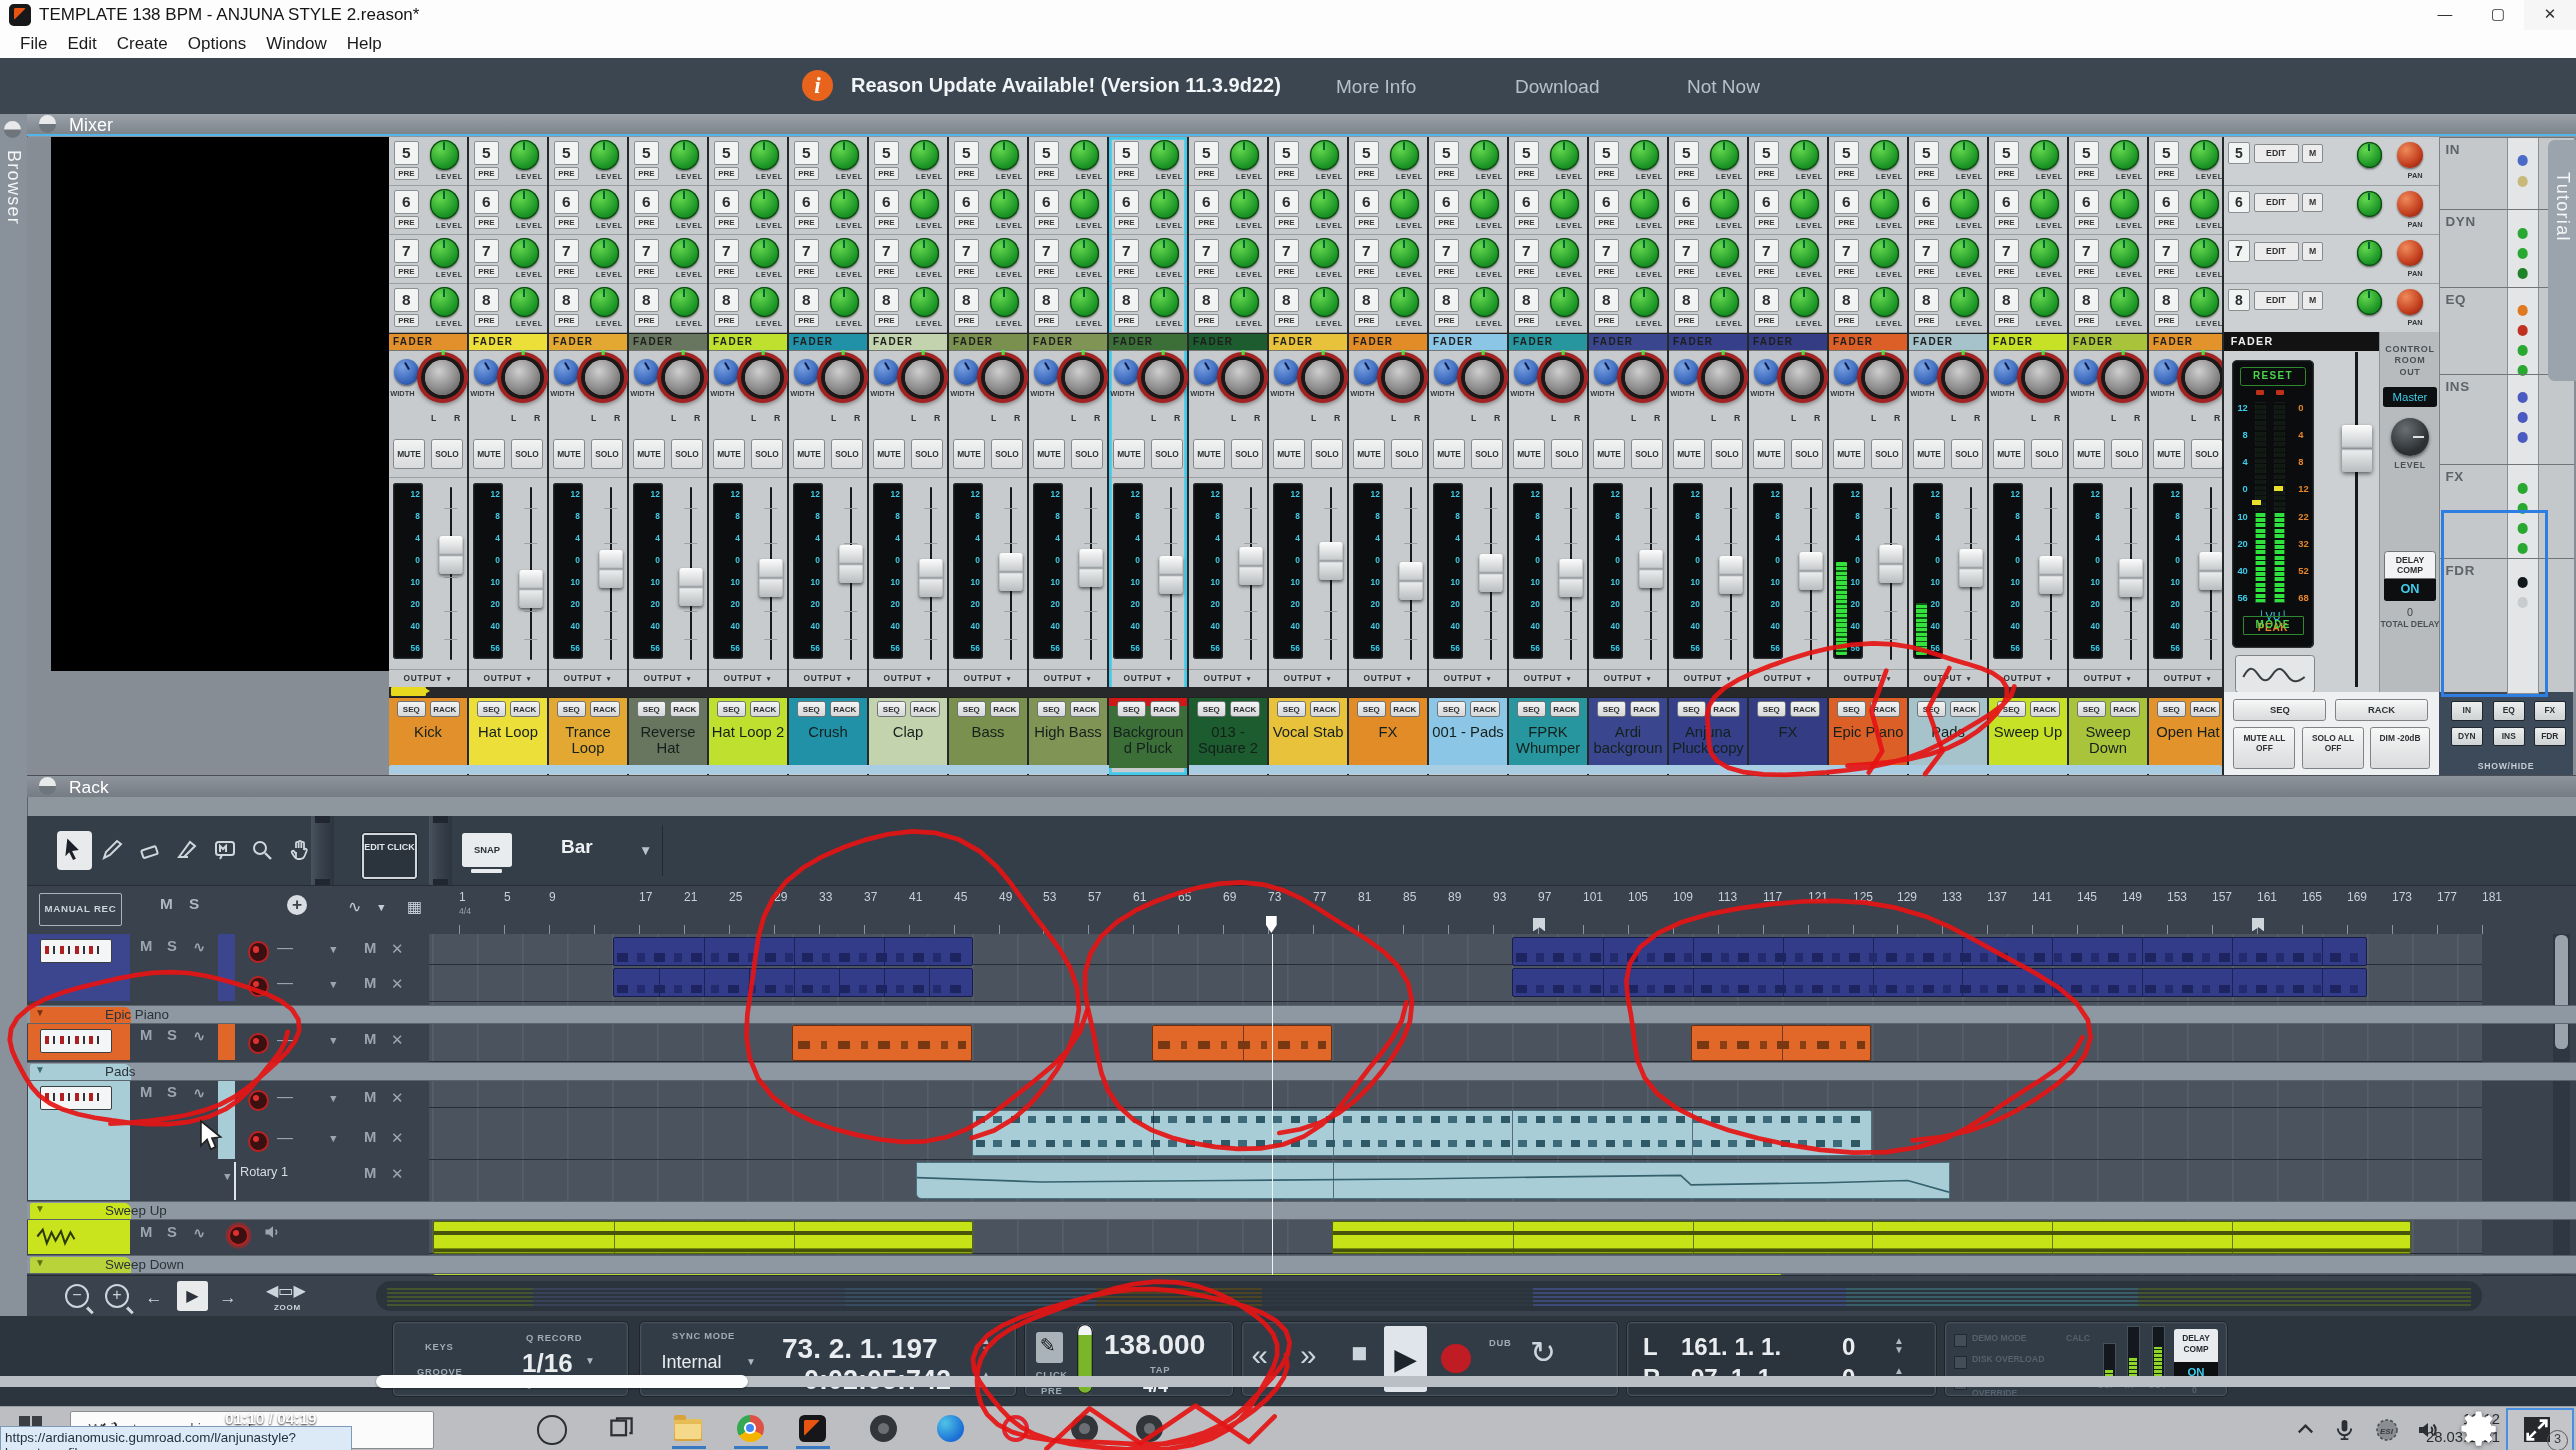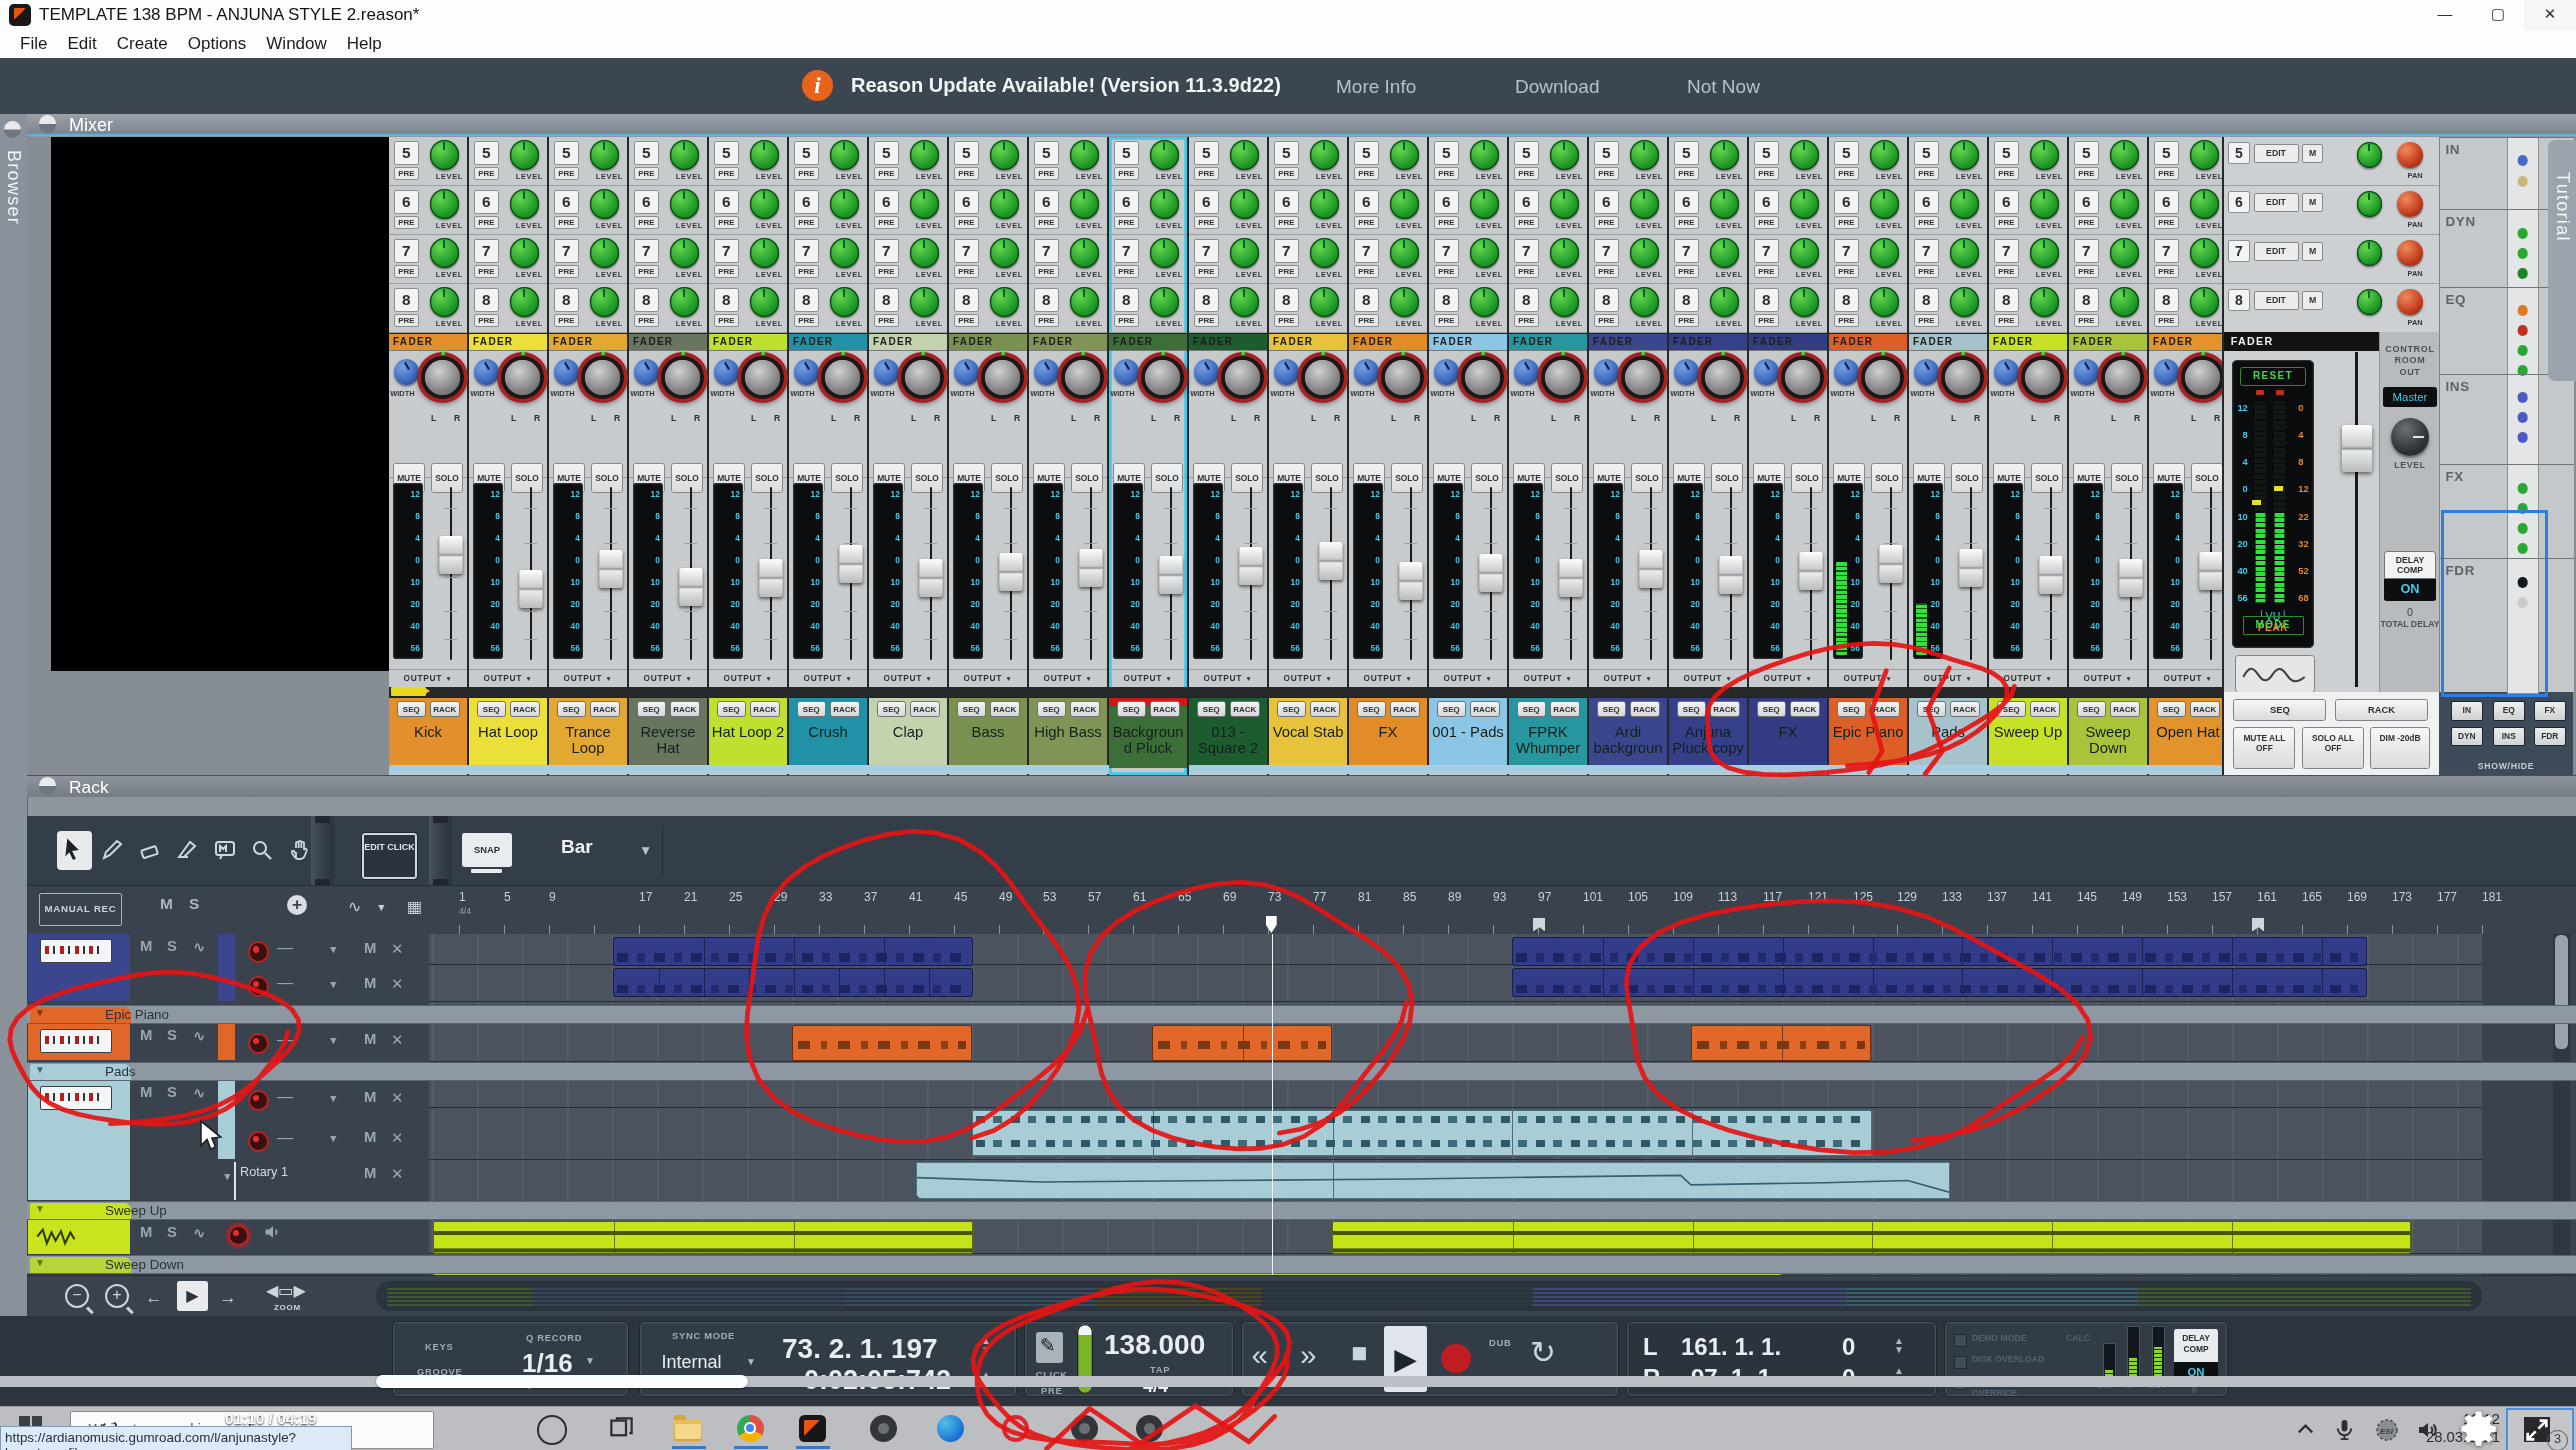--- a/index.html
+++ b/index.html
@@ -47,21 +47,21 @@
   .wknob{position:absolute;left:4.7px;top:8px;width:25.5px;height:25.5px;border-radius:50%;background:radial-gradient(circle at 35% 30%,#7aa2e2,#3562b8 65%,#1c3c80);box-shadow:0 1.3px 2px rgba(0,0,0,.5);}
   .wknob:after{content:"";position:absolute;left:48%;top:2.7px;width:2px;height:8px;background:#0a1c4a;transform:rotate(-30deg);}
   .wlbl{position:absolute;left:1.3px;top:38px;font-size:7.4px;font-weight:bold;color:#34383a;}
   .pknob{position:absolute;right:6.7px;top:9.4px;width:35px;height:35px;border-radius:50%;
     background:radial-gradient(circle at 40% 32%,#cfcfcf,#8d8d8d 55%,#4f4f4f);
     box-shadow:0 0 0 4px #191919,0 0 0 8px #a32222,0 2px 4px 8px rgba(0,0,0,.35);}
   .pknob:after{content:"";position:absolute;left:50%;top:-10.7px;width:2.7px;height:5.4px;background:#47e83c;transform:translateX(-50%);}
   .plr{position:absolute;top:62px;font-size:8.7px;font-weight:bold;color:#2e3234;}
   .msrow{position:relative;height:43px;border-bottom:1.3px solid #9aa0a2;}
   .msrow button{position:absolute;top:5.4px;width:32px;height:29.5px;background:linear-gradient(#f2f3f3,#d8dadb);border:1.3px solid #85898c;border-radius:2.7px;
-    font-size:8.4px;font-weight:bold;color:#2f3335;padding:0;margin-top:24px;}
+    font-size:8.4px;font-weight:bold;color:#2f3335;padding:0;}
   .msrow .mu{left:4px;} .msrow .so{right:4px;}
   .mfz{position:relative;height:191px;}
   .meter{position:absolute;left:4px;top:5.4px;width:29.5px;height:176px;background:#0b0d0f;border-radius:3.4px;
     box-shadow:inset 0 0 0 1.3px #2a2e31;}
   .mscale{position:absolute;right:2.7px;top:6.7px;bottom:6.7px;display:flex;flex-direction:column;justify-content:space-between;align-items:flex-end;}
   .mscale span{font-size:8.4px;font-weight:bold;color:#3ecbe8;line-height:1;}
   .mfill{position:absolute;left:3.4px;bottom:4px;width:10.7px;background:repeating-linear-gradient(0deg,#35e23c 0 3.4px,#0d5414 3.4px 4.7px);border-radius:1.3px;}
   .ftrack{position:absolute;right:14.8px;top:9.4px;bottom:9.4px;width:2.7px;background:#17191b;border-radius:1.3px;}
   .ftrack i{position:absolute;left:50%;width:13.4px;height:0.7px;background:#9aa0a4;transform:translateX(-50%);}
   .fcap{position:absolute;left:50%;transform:translateX(-50%);width:23px;height:38px;border-radius:2.7px;

